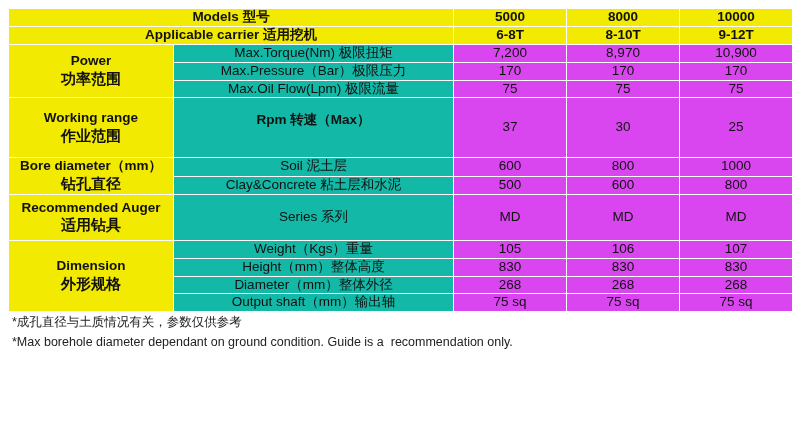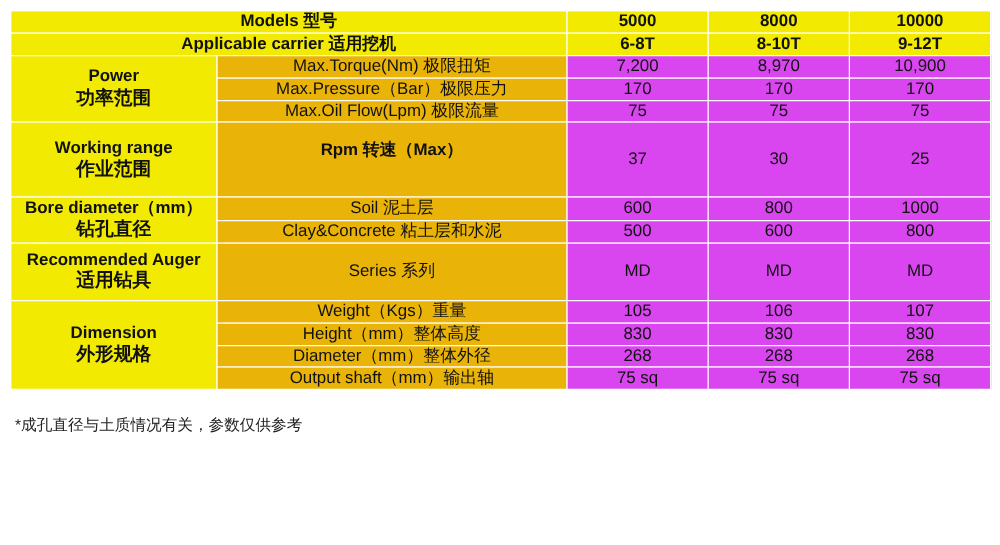--- a/index.html
+++ b/index.html
@@ -40,21 +40,21 @@
     font-size: 12.5px;
     color: #111;
     padding: 4px 2px;
   }
   .catline2 {
     display: block;
     font-size: 15px;
     font-weight: bold;
   }
   .rowlabel {
-    background: #eab308;
+    background: #14b8a6;
     text-align: left;
     padding: 6px 0 6px 14px;
     font-size: 14px;
     color: #111;
   }
   .valcell {
     background: #d946ef;
     font-size: 14.5px;
     color: #111;
     padding: 6px 0;
@@ -70,21 +70,21 @@
     background: #f2ea00;
     font-weight: bold;
     font-size: 14.5px;
     padding: 6px 0;
     color: #111;
   }
   .rowbig {
     font-size: 16px;
   }
   .notes {
-    margin-top: 18px;
+    margin-top: 0;
     padding-left: 4px;
     font-size: 12.5px;
     color: #222;
     line-height: 1.6;
   }
   .notes div {
     white-space: pre;
   }
 </style>
 </head>
@@ -204,15 +204,16 @@
         <td class="rowlabel">Output shaft（mm）输出轴</td>
         <td class="valcell">75 sq</td>
         <td class="valcell">75 sq</td>
         <td class="valcell">75 sq</td>
       </tr>
     </tbody>
   </table>
 
   <div class="notes">
     <div>*成孔直径与土质情况有关，参数仅供参考</div>
+    <div>*Max borehole diameter dependant on ground condition. Guide is a  recommendation only.</div>
   </div>
 
 </div>
 
 </body></html>

